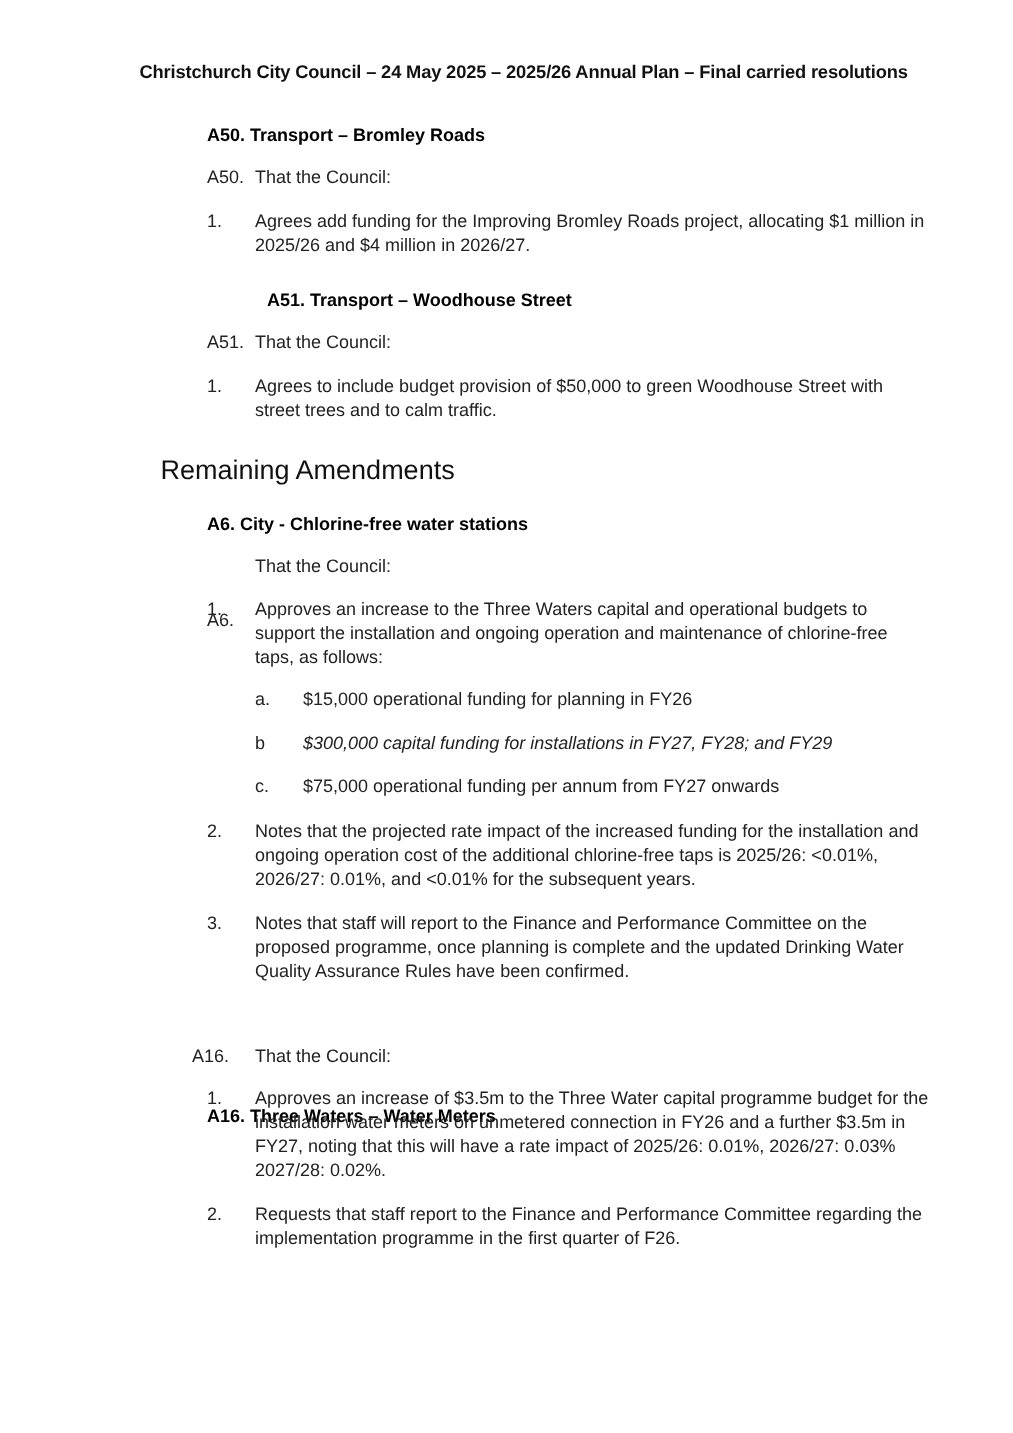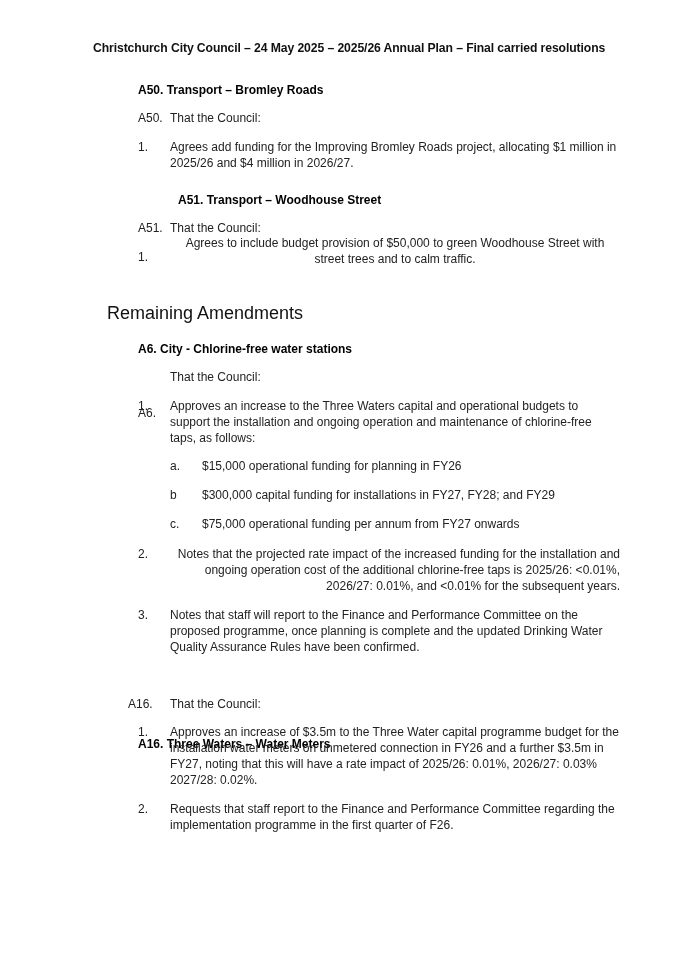--- a/index.html
+++ b/index.html
@@ -20,40 +20,40 @@
 <div class="abs sec-heading" style="left:138px; top:83px;">A50. Transport – Bromley Roads</div>
 <div class="num" style="left:138px; top:110px;">A50.</div>
 <div class="num" style="left:170px; top:110px;">That the Council:</div>
 <div class="num" style="left:138px; top:139px;">1.</div>
 <div class="para" style="left:170px; top:139px; width:450px;">Agrees add funding for the Improving Bromley Roads project, allocating $1 million in 2025/26 and $4 million in 2026/27.</div>
 
 <div class="abs sec-heading" style="left:138px; top:193px;margin-left:40px;">A51. Transport – Woodhouse Street</div>
 <div class="num" style="left:138px; top:220px;">A51.</div>
 <div class="num" style="left:170px; top:220px;">That the Council:</div>
 <div class="num" style="left:138px; top:249px;">1.</div>
-<div class="para" style="left:170px; top:235px; width:450px;text-align:center;">Agrees to include budget provision of $50,000 to green Woodhouse Street with street trees and to calm traffic.</div>
+<div class="para" style="left:170px; top:249px; width:450px;">Agrees to include budget provision of $50,000 to green Woodhouse Street with street trees and to calm traffic.</div>
 
 <div class="abs big-heading">Remaining Amendments</div>
 
 <div class="abs sec-heading" style="left:138px; top:342px;">A6. City - Chlorine-free water stations</div>
 <div class="num" style="left:138px; top:369px;margin-top:36px;">A6.</div>
 <div class="num" style="left:170px; top:369px;">That the Council:</div>
 
 <div class="num" style="left:138px; top:398px;">1.</div>
 <div class="para" style="left:170px; top:398px; width:450px;">Approves an increase to the Three Waters capital and operational budgets to support the installation and ongoing operation and maintenance of chlorine-free taps, as follows:</div>
 
 <div class="num" style="left:170px; top:458px;">a.</div>
 <div class="num" style="left:202px; top:458px; white-space:nowrap;">$15,000 operational funding for planning in FY26</div>
 <div class="num" style="left:170px; top:487px;">b</div>
-<div class="num" style="left:202px; top:487px; white-space:nowrap;">$300,000 capital funding for installations in FY27, FY28; and FY29</div>
+<div class="num" style="left:202px; top:487px; white-space:nowrap;font-style:italic;">$300,000 capital funding for installations in FY27, FY28; and FY29</div>
 <div class="num" style="left:170px; top:516px;">c.</div>
 <div class="num" style="left:202px; top:516px; white-space:nowrap;">$75,000 operational funding per annum from FY27 onwards</div>
 
 <div class="num" style="left:138px; top:546px;">2.</div>
-<div class="para" style="left:170px; top:546px; width:450px;text-align:right;">Notes that the projected rate impact of the increased funding for the installation and ongoing operation cost of the additional chlorine-free taps is 2025/26: &lt;0.01%, 2026/27: 0.01%, and &lt;0.01% for the subsequent years.</div>
+<div class="para" style="left:170px; top:546px; width:450px;">Notes that the projected rate impact of the increased funding for the installation and ongoing operation cost of the additional chlorine-free taps is 2025/26: &lt;0.01%, 2026/27: 0.01%, and &lt;0.01% for the subsequent years.</div>
 
 <div class="num" style="left:138px; top:607px;">3.</div>
 <div class="para" style="left:170px; top:607px; width:450px;">Notes that staff will report to the Finance and Performance Committee on the proposed programme, once planning is complete and the updated Drinking Water Quality Assurance Rules have been confirmed.</div>
 
 <div class="abs sec-heading" style="left:138px; top:708px;margin-top:29px;">A16. Three Waters – Water Meters</div>
 <div class="num" style="left:128px; top:696px;">A16.</div>
 <div class="num" style="left:170px; top:696px;">That the Council:</div>
 
 <div class="num" style="left:138px; top:724px;">1.</div>
 <div class="para" style="left:170px; top:724px; width:450px;">Approves an increase of $3.5m to the Three Water capital programme budget for the installation water meters on unmetered connection in FY26 and a further $3.5m in FY27, noting that this will have a rate impact of 2025/26: 0.01%, 2026/27: 0.03% 2027/28: 0.02%.</div>

